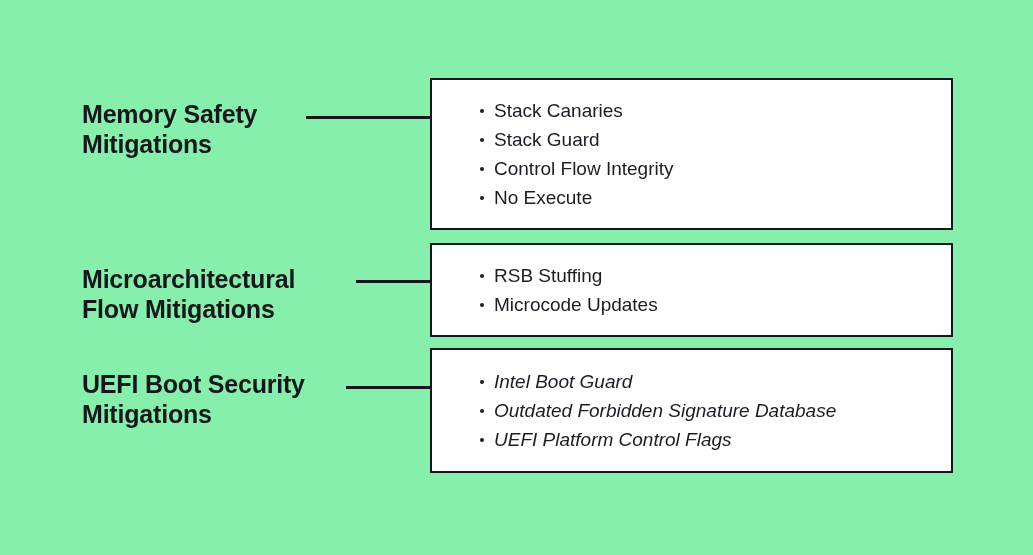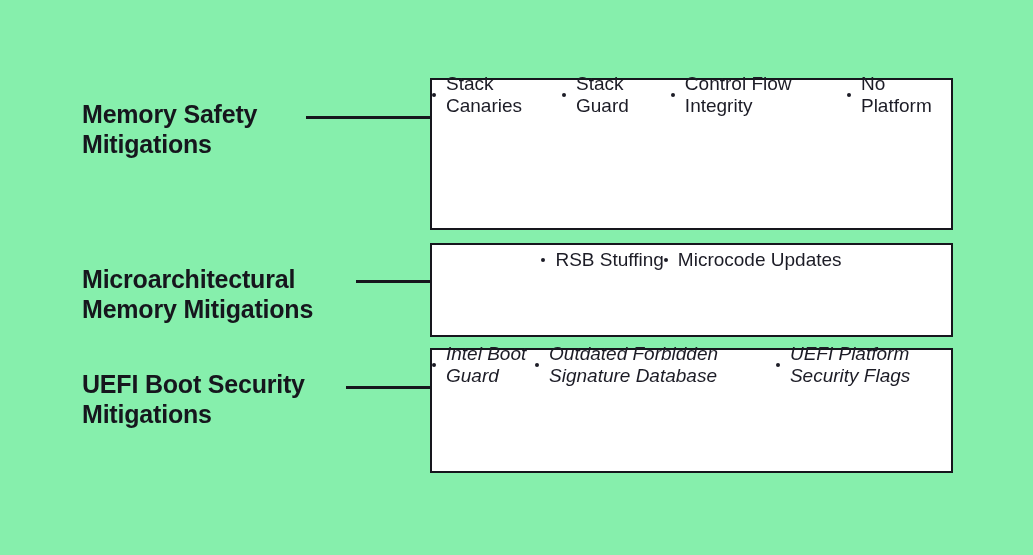--- a/index.html
+++ b/index.html
@@ -31,21 +31,23 @@
     background: #16161d;
   }
   .items-box {
     position: absolute;
     left: 430px;
     width: 523px;
     box-sizing: border-box;
     border: 2.5px solid #16161d;
     background: #ffffff;
     display: flex;
+    flex-direction: column;
     justify-content: center;
+    padding-left: 48px;
   }
   .list-item {
     display: flex;
     align-items: center;
     height: 29px;
     color: #1c1c26;
     font-size: 19px;
   }
   .bullet {
     width: 14px;
@@ -91,27 +93,27 @@
     <div class="list-item">
       <span class="bullet"></span>
       <span>Stack Guard</span>
     </div>
     <div class="list-item">
       <span class="bullet"></span>
       <span>Control Flow Integrity</span>
     </div>
     <div class="list-item">
       <span class="bullet"></span>
-      <span>No Platform</span>
+      <span>No Execute</span>
     </div>
   </div>
 
   <div class="section-label" id="label-1">
     <div>Microarchitectural</div>
-    <div>Memory Mitigations</div>
+    <div>Flow Mitigations</div>
   </div>
   <div class="connector" id="conn-1"></div>
   <div class="items-box" id="box-1">
     <div class="list-item">
       <span class="bullet"></span>
       <span>RSB Stuffing</span>
     </div>
     <div class="list-item">
       <span class="bullet"></span>
       <span>Microcode Updates</span>
@@ -127,17 +129,17 @@
     <div class="list-item">
       <span class="bullet"></span>
       <span>Intel Boot Guard</span>
     </div>
     <div class="list-item">
       <span class="bullet"></span>
       <span>Outdated Forbidden Signature Database</span>
     </div>
     <div class="list-item">
       <span class="bullet"></span>
-      <span>UEFI Platform Security Flags</span>
+      <span>UEFI Platform Control Flags</span>
     </div>
   </div>
 
 </div>
 
 </body></html>

